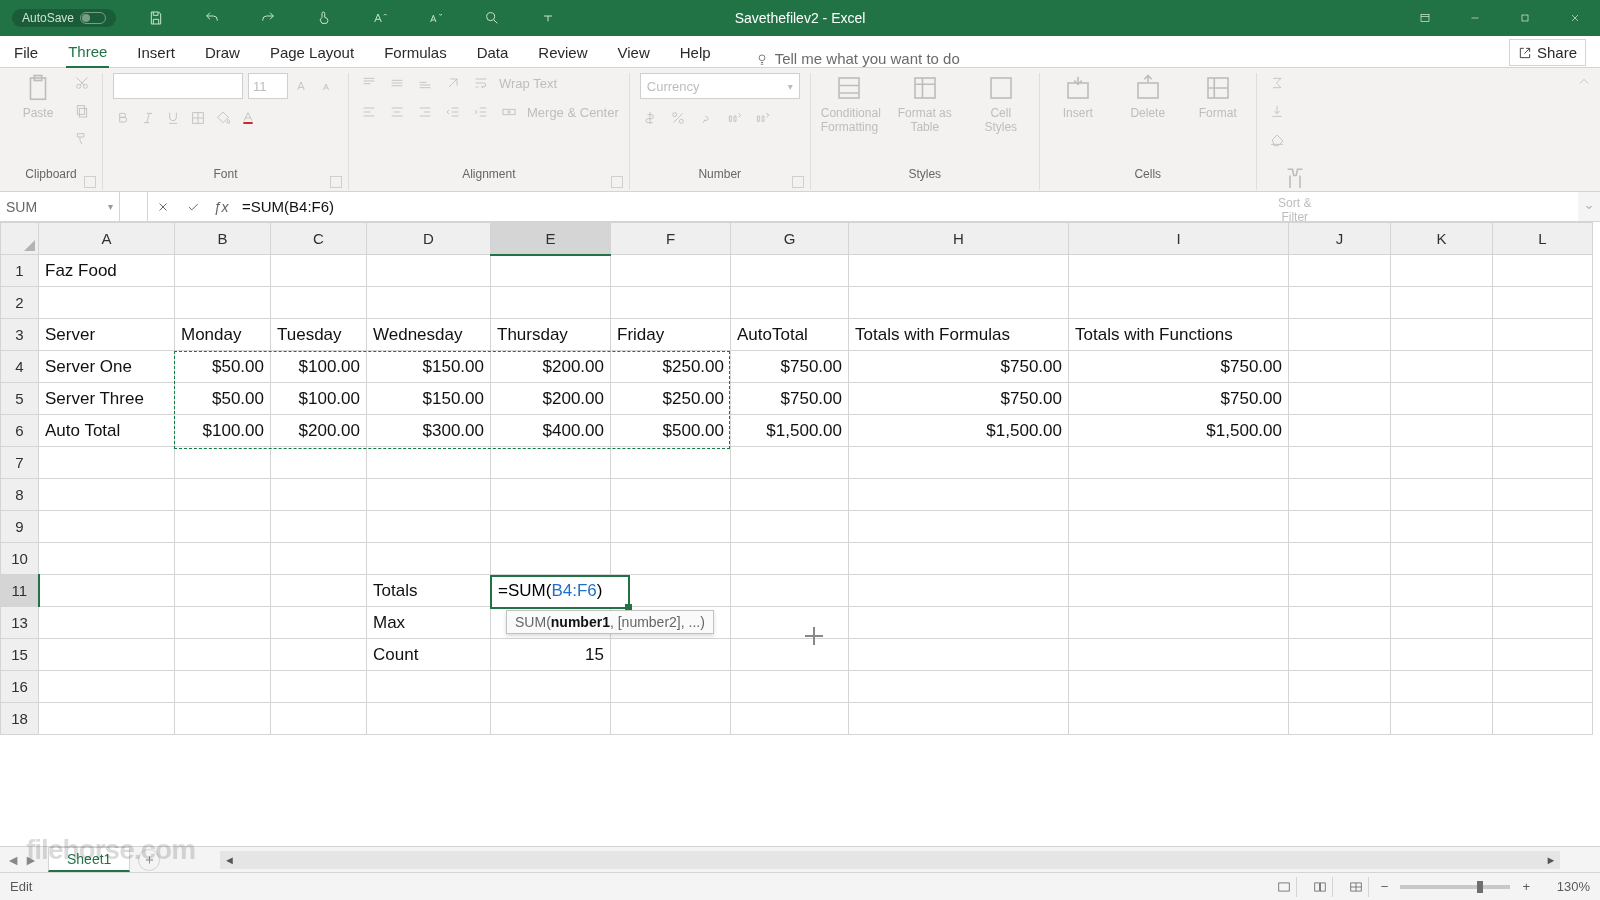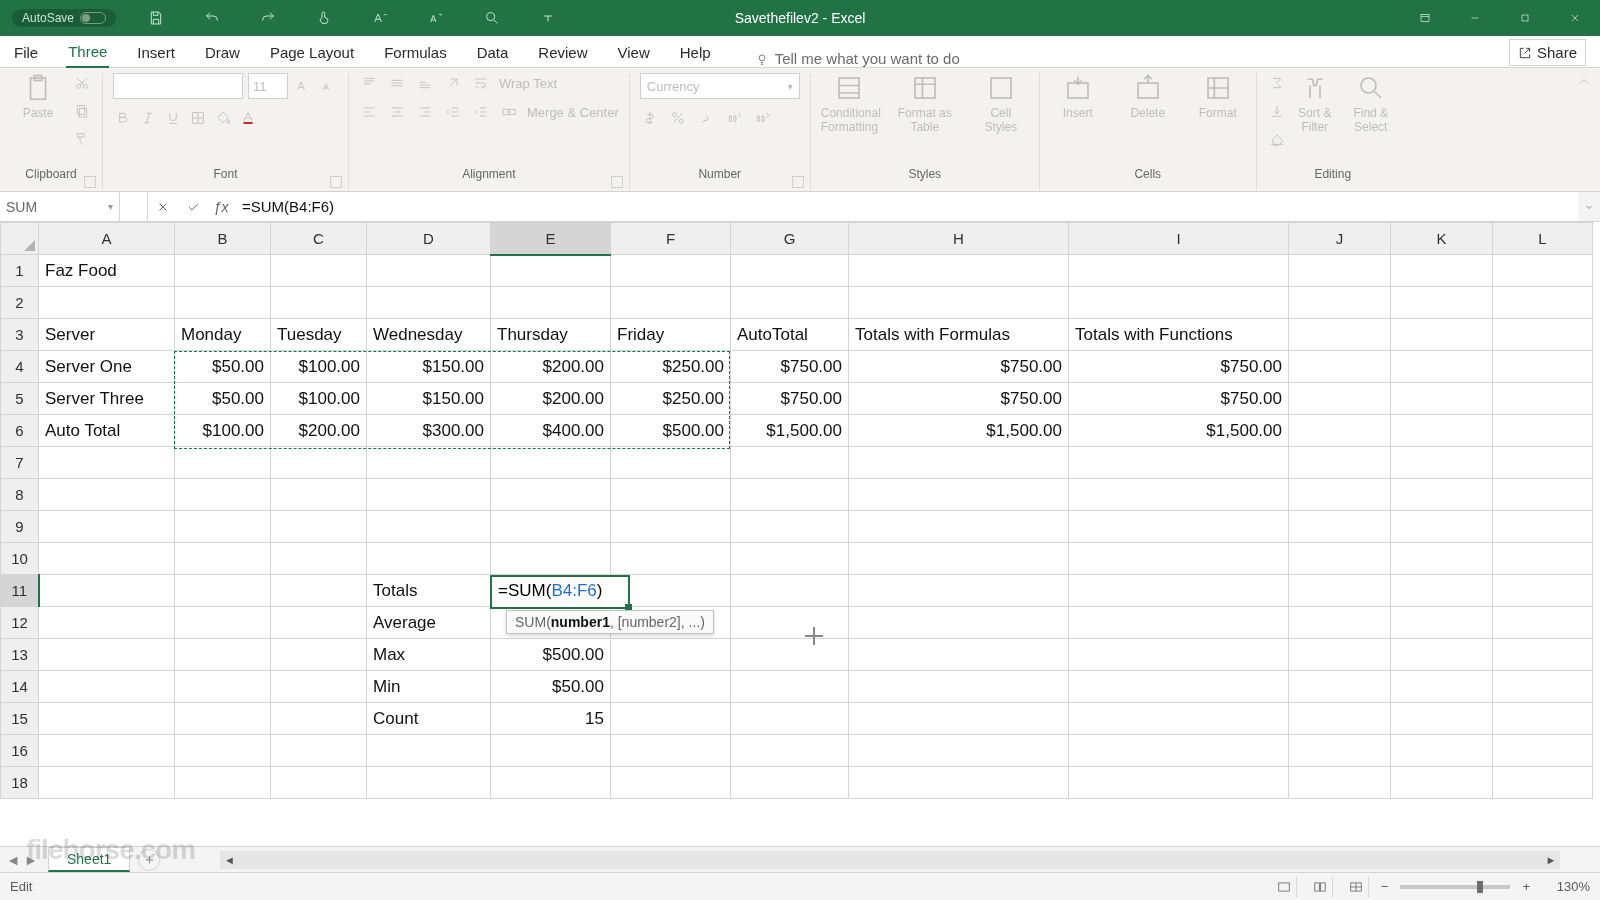--- a/index.html
+++ b/index.html
@@ -63,21 +63,21 @@
   .num-format { width:160px; height:26px; border:1px solid #cfcfcf; background:#fff; display:flex; align-items:center; padding:0 6px; color:#bdbdbd; font-size:13px; position:relative; }
   .num-format::after{content:"▾"; position:absolute; right:6px; color:#bdbdbd; font-size:10px;}
 
   
   .styles-body { display:flex; gap:20px; align-items:flex-start; }
 
   
   .cells-body { display:flex; gap:14px; align-items:flex-start; }
 
   
-  .edit-body { display:flex; align-items:flex-start; }
+  .edit-body { display:flex; gap:14px; align-items:flex-start;flex-direction:column; }
 
   
   .fbar { height: 30px; border-bottom:1px solid #d4d4d4; display:flex; align-items:stretch; background:#fff; }
   .namebox { width: 120px; border-right:1px solid #d4d4d4; display:flex; align-items:center; padding: 0 6px; position:relative; color:#666; }
   .namebox::after{content:"▾"; position:absolute; right:6px; color:#9a9a9a; font-size:10px;}
   .fbar .sep { width: 28px; border-right:1px solid #d4d4d4; }
   .fb-btn { width:30px; display:flex; align-items:center; justify-content:center; cursor:pointer; }
   .fb-btn svg{ width:14px; height:14px; stroke:#5b5b5b; fill:none; stroke-width:1.6; }
   .fx { width:26px; display:flex; align-items:center; justify-content:center; font-style:italic; color:#666; border-right: none;}
   .formula-input { flex:1; padding: 0 8px; display:flex; align-items:center; color:#111; font-size:15px; }
@@ -723,56 +723,26 @@
           <td></td>
           <td></td>
           <td></td>
           <td></td>
           <td></td>
           <td></td>
           <td></td>
           <td></td>
         </tr>
         <tr>
-          <th>12</th>
-          <td></td>
-          <td></td>
-          <td></td>
-          <td class="l">Average</td>
-          <td></td>
-          <td></td>
-          <td></td>
-          <td></td>
-          <td></td>
-          <td></td>
-          <td></td>
-          <td></td>
-        </tr>
-        <tr>
           <th>13</th>
           <td></td>
           <td></td>
           <td></td>
           <td class="l">Max</td>
           <td>$500.00</td>
-          <td></td>
-          <td></td>
-          <td></td>
-          <td></td>
-          <td></td>
-          <td></td>
-          <td></td>
-        </tr>
-        <tr>
-          <th>14</th>
-          <td></td>
-          <td></td>
-          <td></td>
-          <td class="l">Min</td>
-          <td>$50.00</td>
           <td></td>
           <td></td>
           <td></td>
           <td></td>
           <td></td>
           <td></td>
           <td></td>
         </tr>
         <tr>
           <th>15</th>

